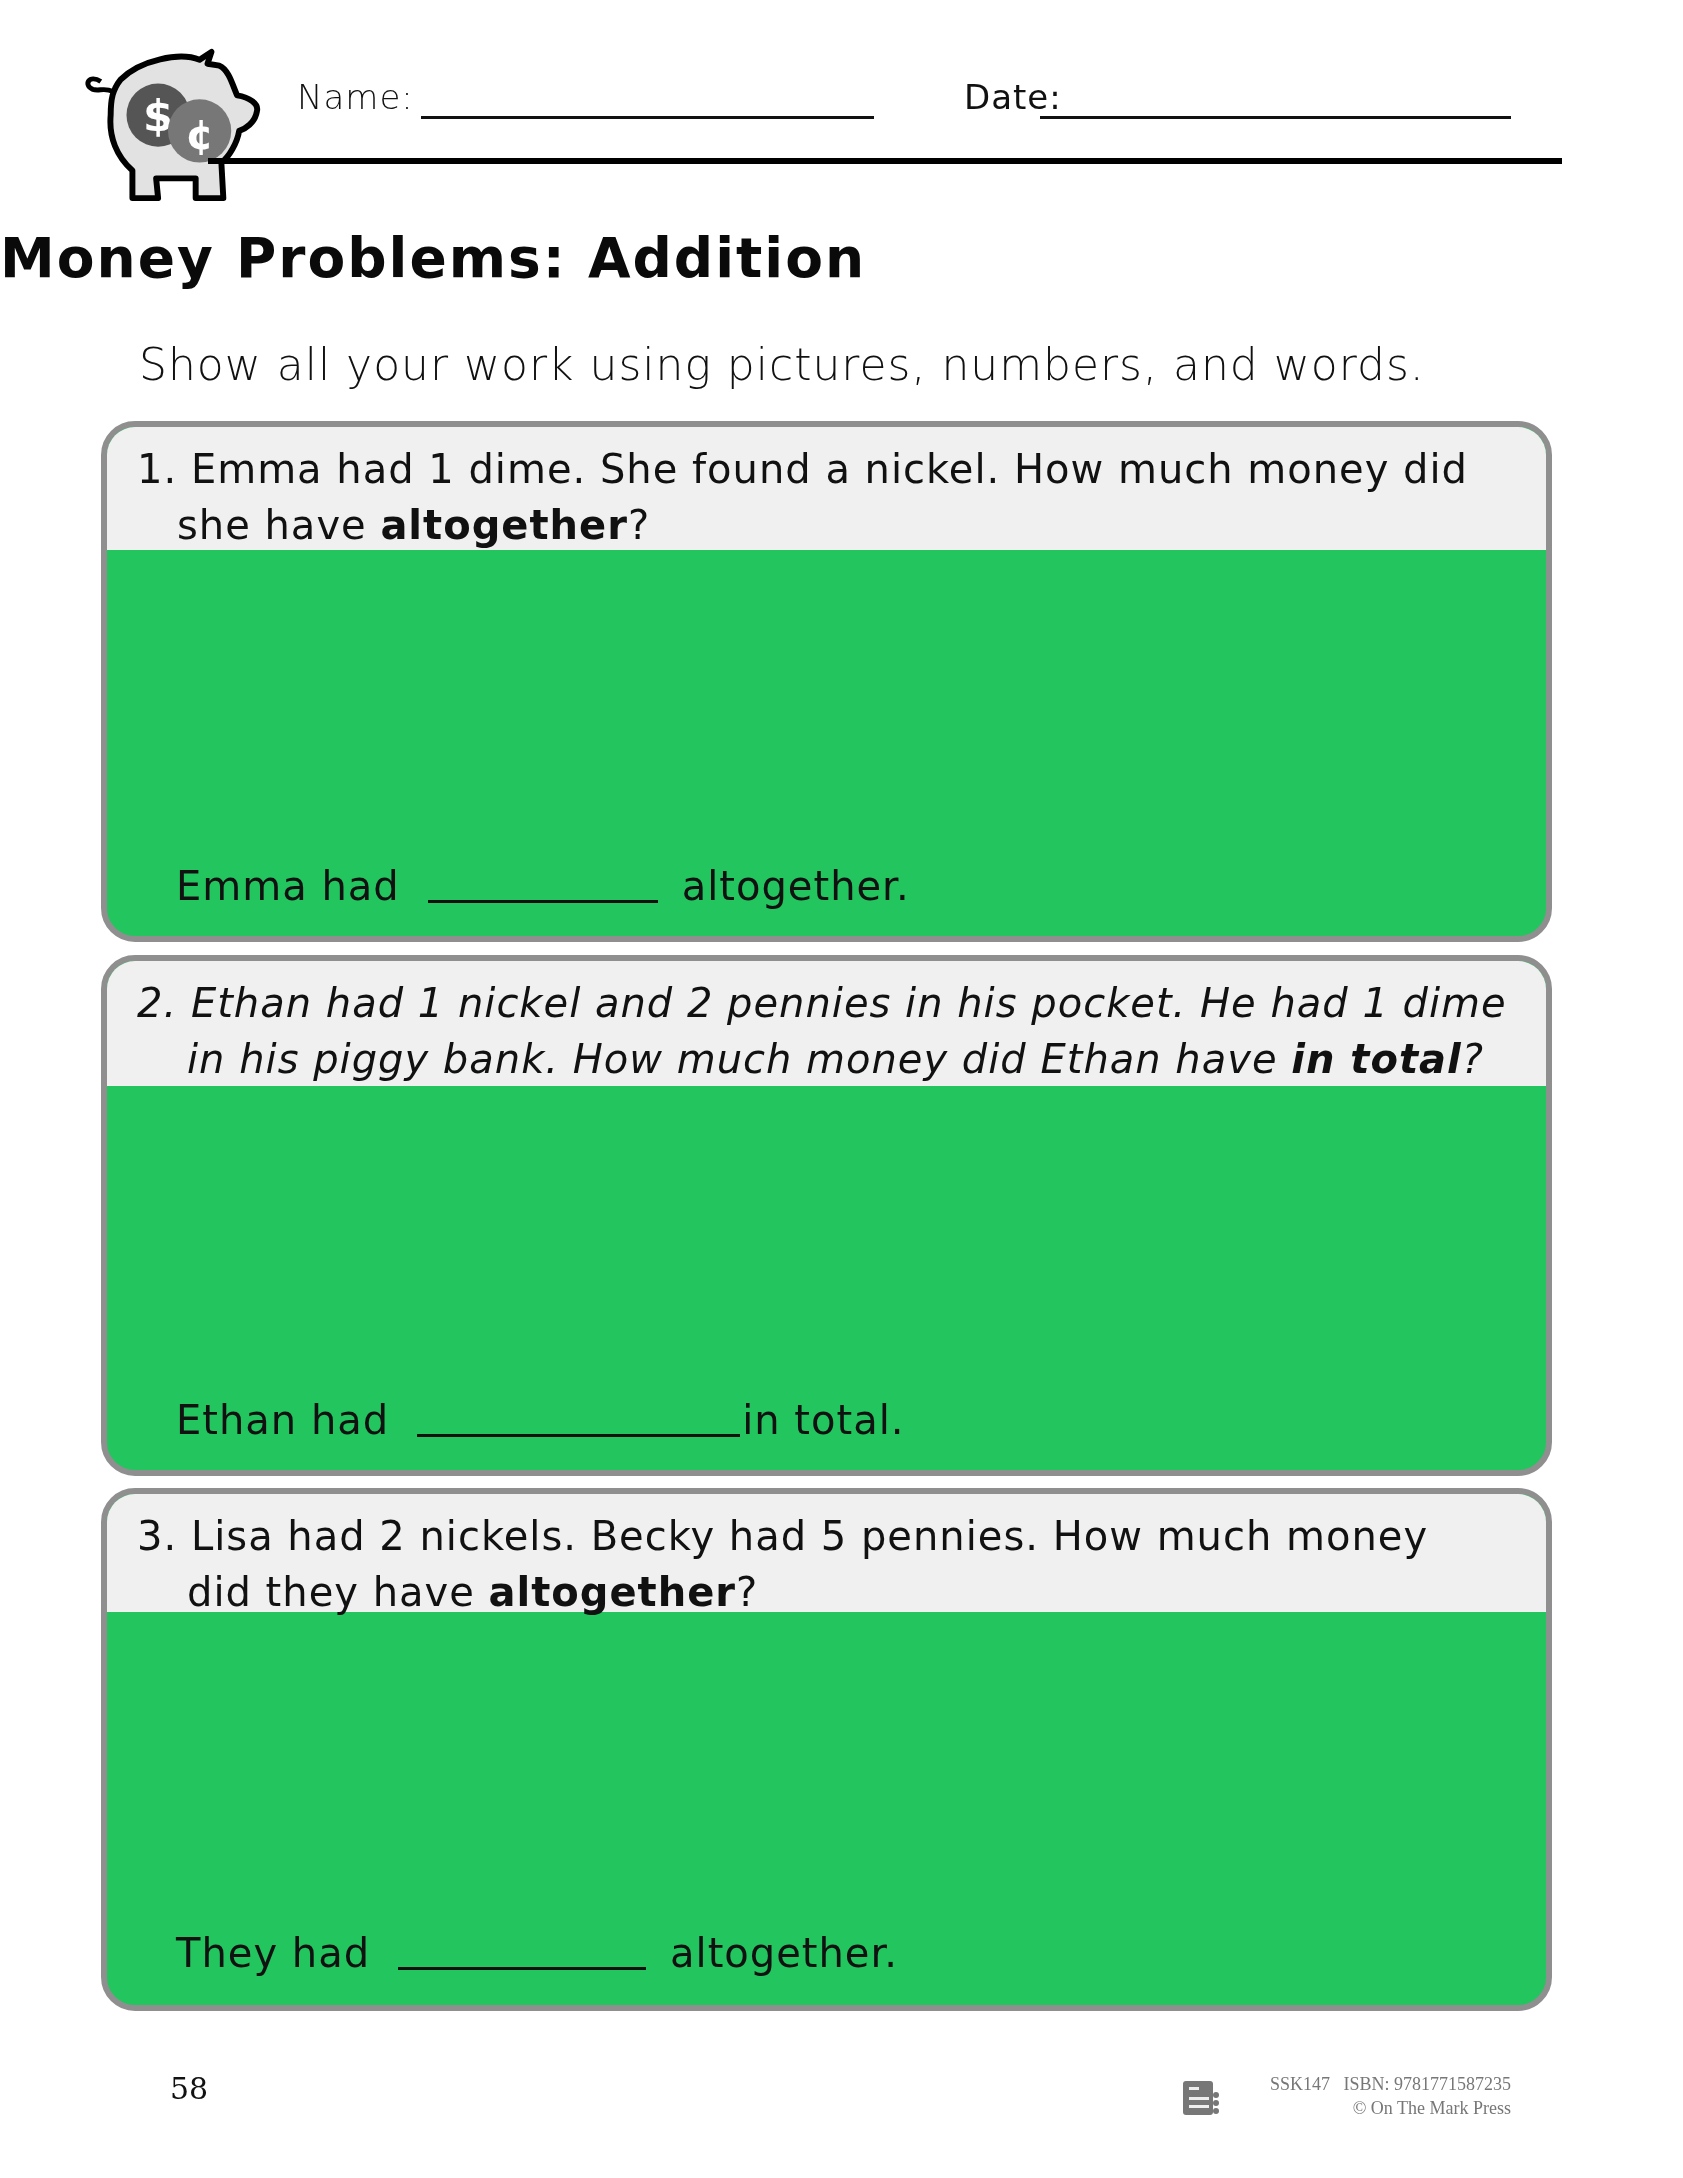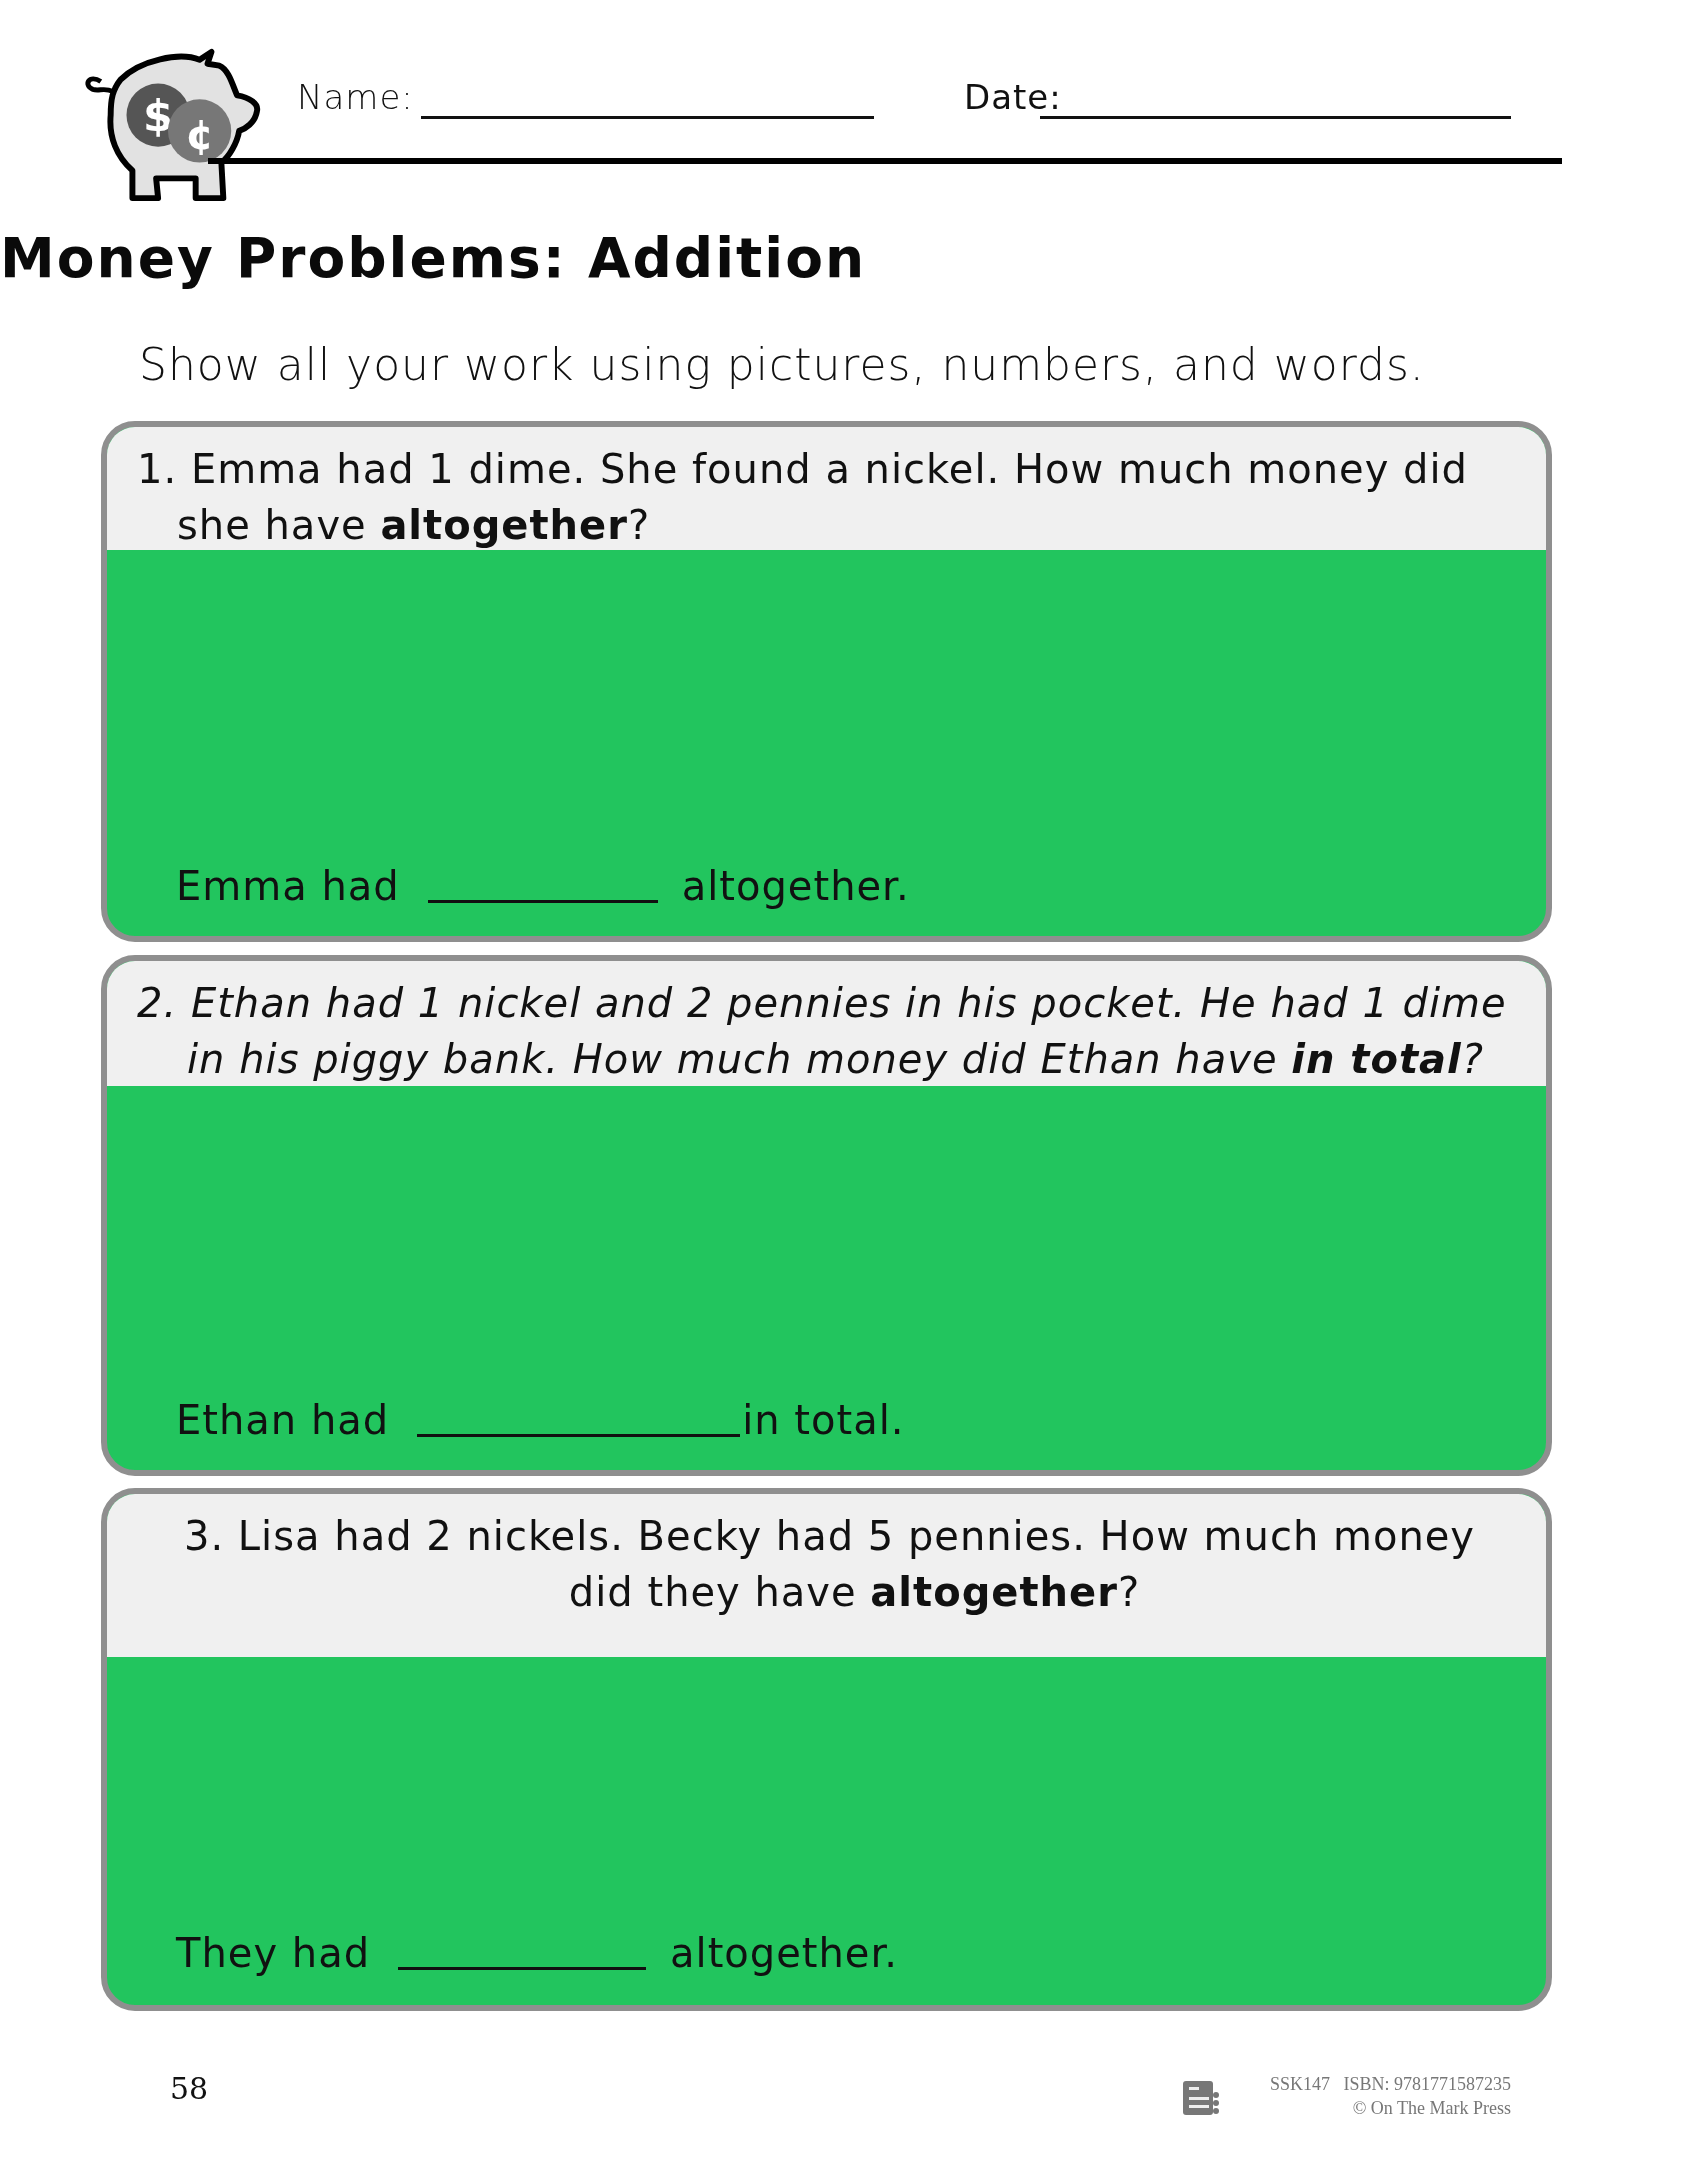--- a/index.html
+++ b/index.html
@@ -102,21 +102,21 @@
   </div>
   <div style="position:absolute; left:0; right:0; top:125px; bottom:79px;"></div>
   <div class="answer-row" style="top:436px; left:69px;">
     <span>Ethan had</span>
     <span class="blank" style="width:323px; margin-right:2px;"></span>
     <span>in total.</span>
   </div>
 </div>
 
 <div class="problem-box" style="top:1488px; height:523px;">
-  <div class="problem-header" style="height:163px;text-align:center;">
+  <div class="problem-header" style="height:118px;">
     <div>
       <span class="num">3.</span>
       <span>Lisa had 2 nickels. Becky had 5 pennies. How much money</span>
     </div>
     <div class="line2" style="padding-left:50px;">
       <span>did they have </span><b>altogether</b><span>?</span>
     </div>
   </div>
   <div style="position:absolute; left:0; right:0; top:129px; bottom:79px;"></div>
   <div class="answer-row" style="top:436px; left:69px;align-items:flex-end;">

